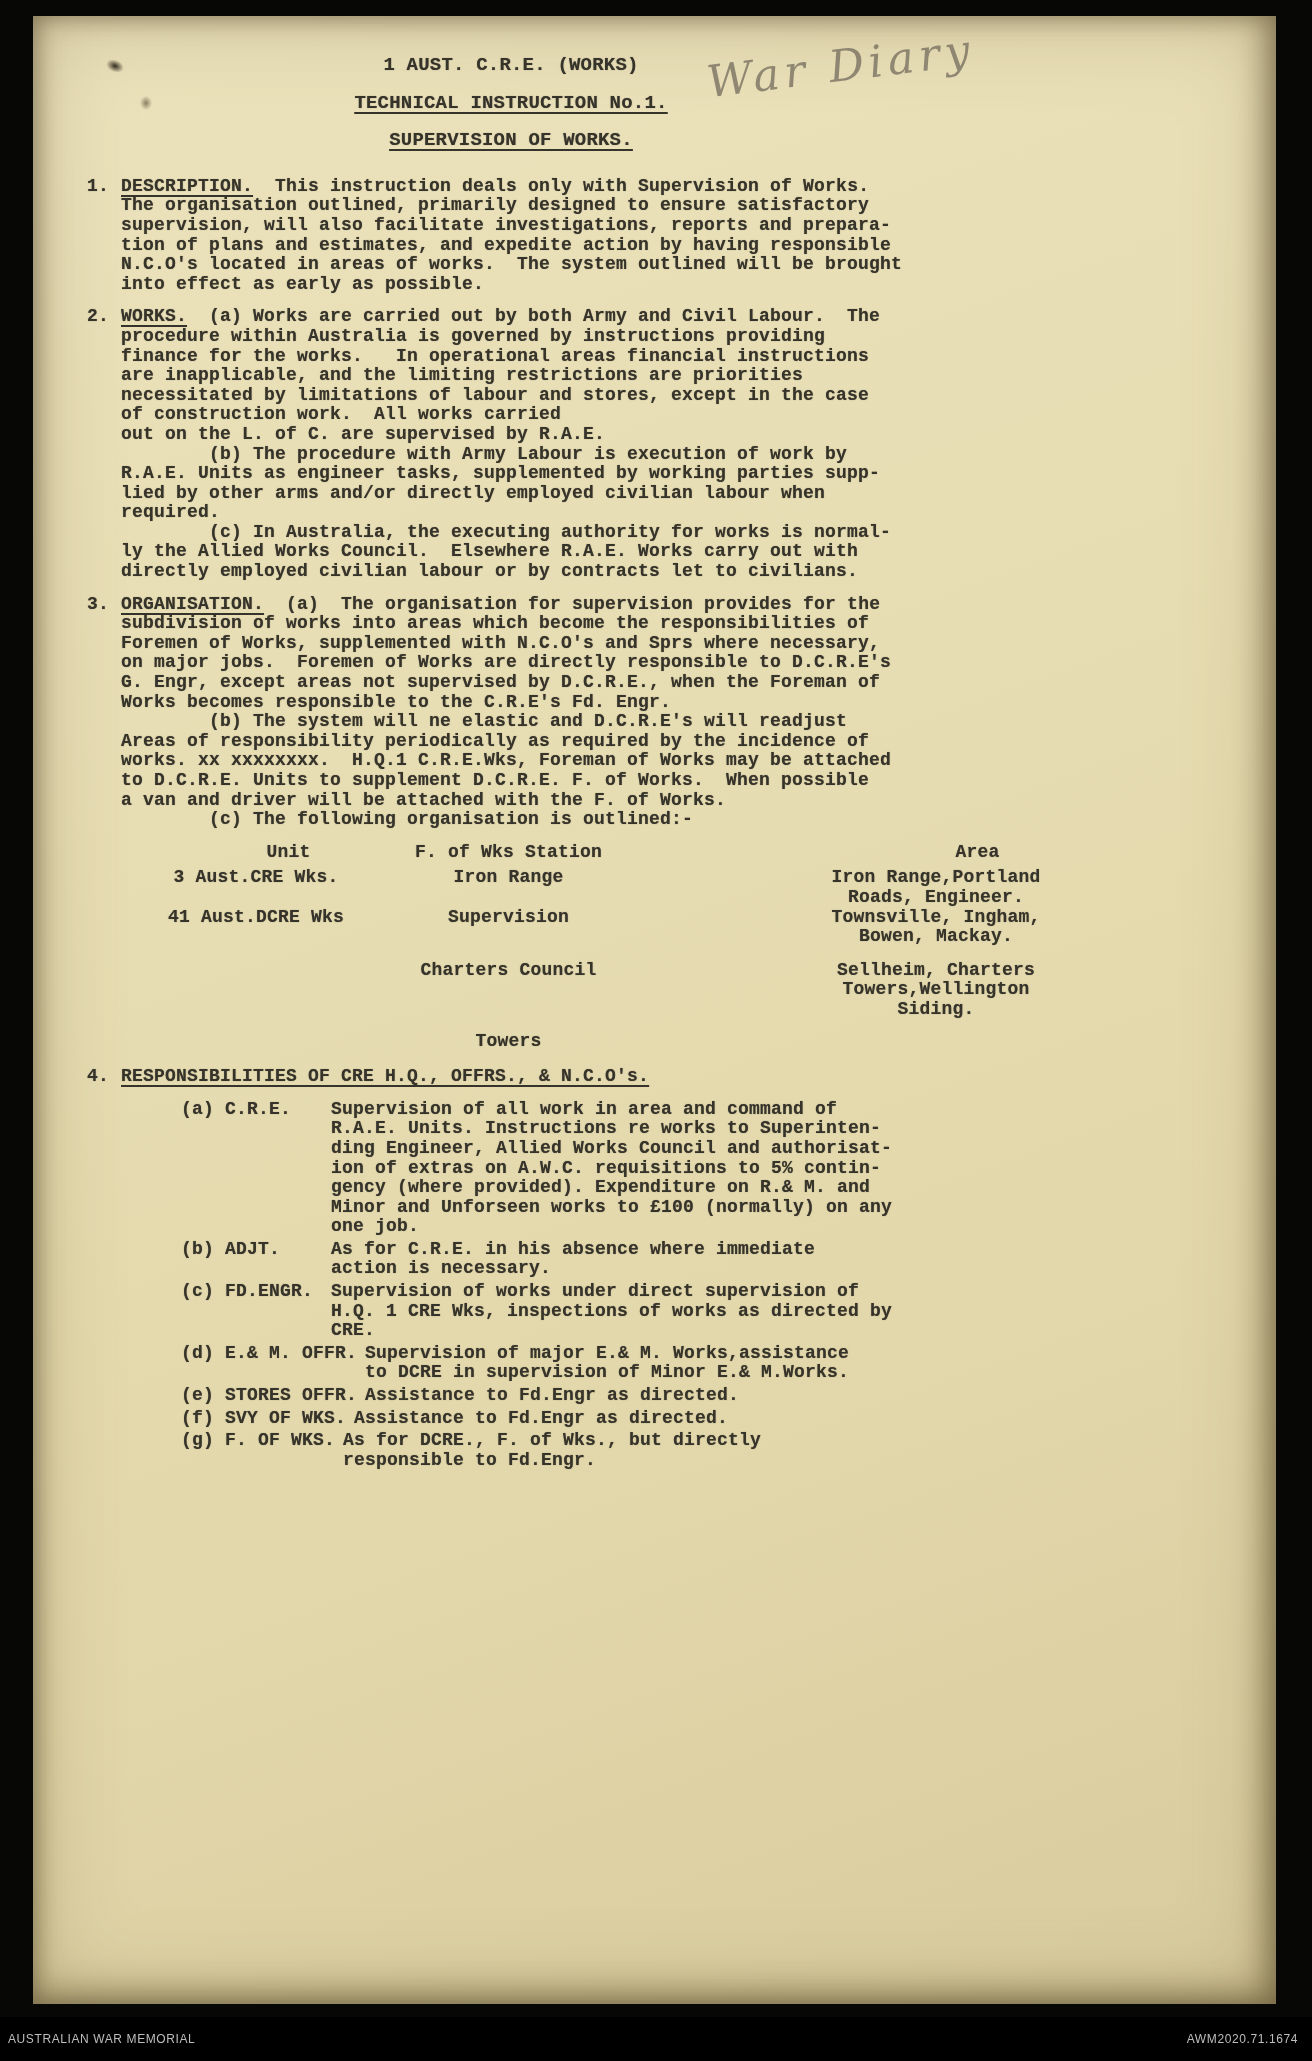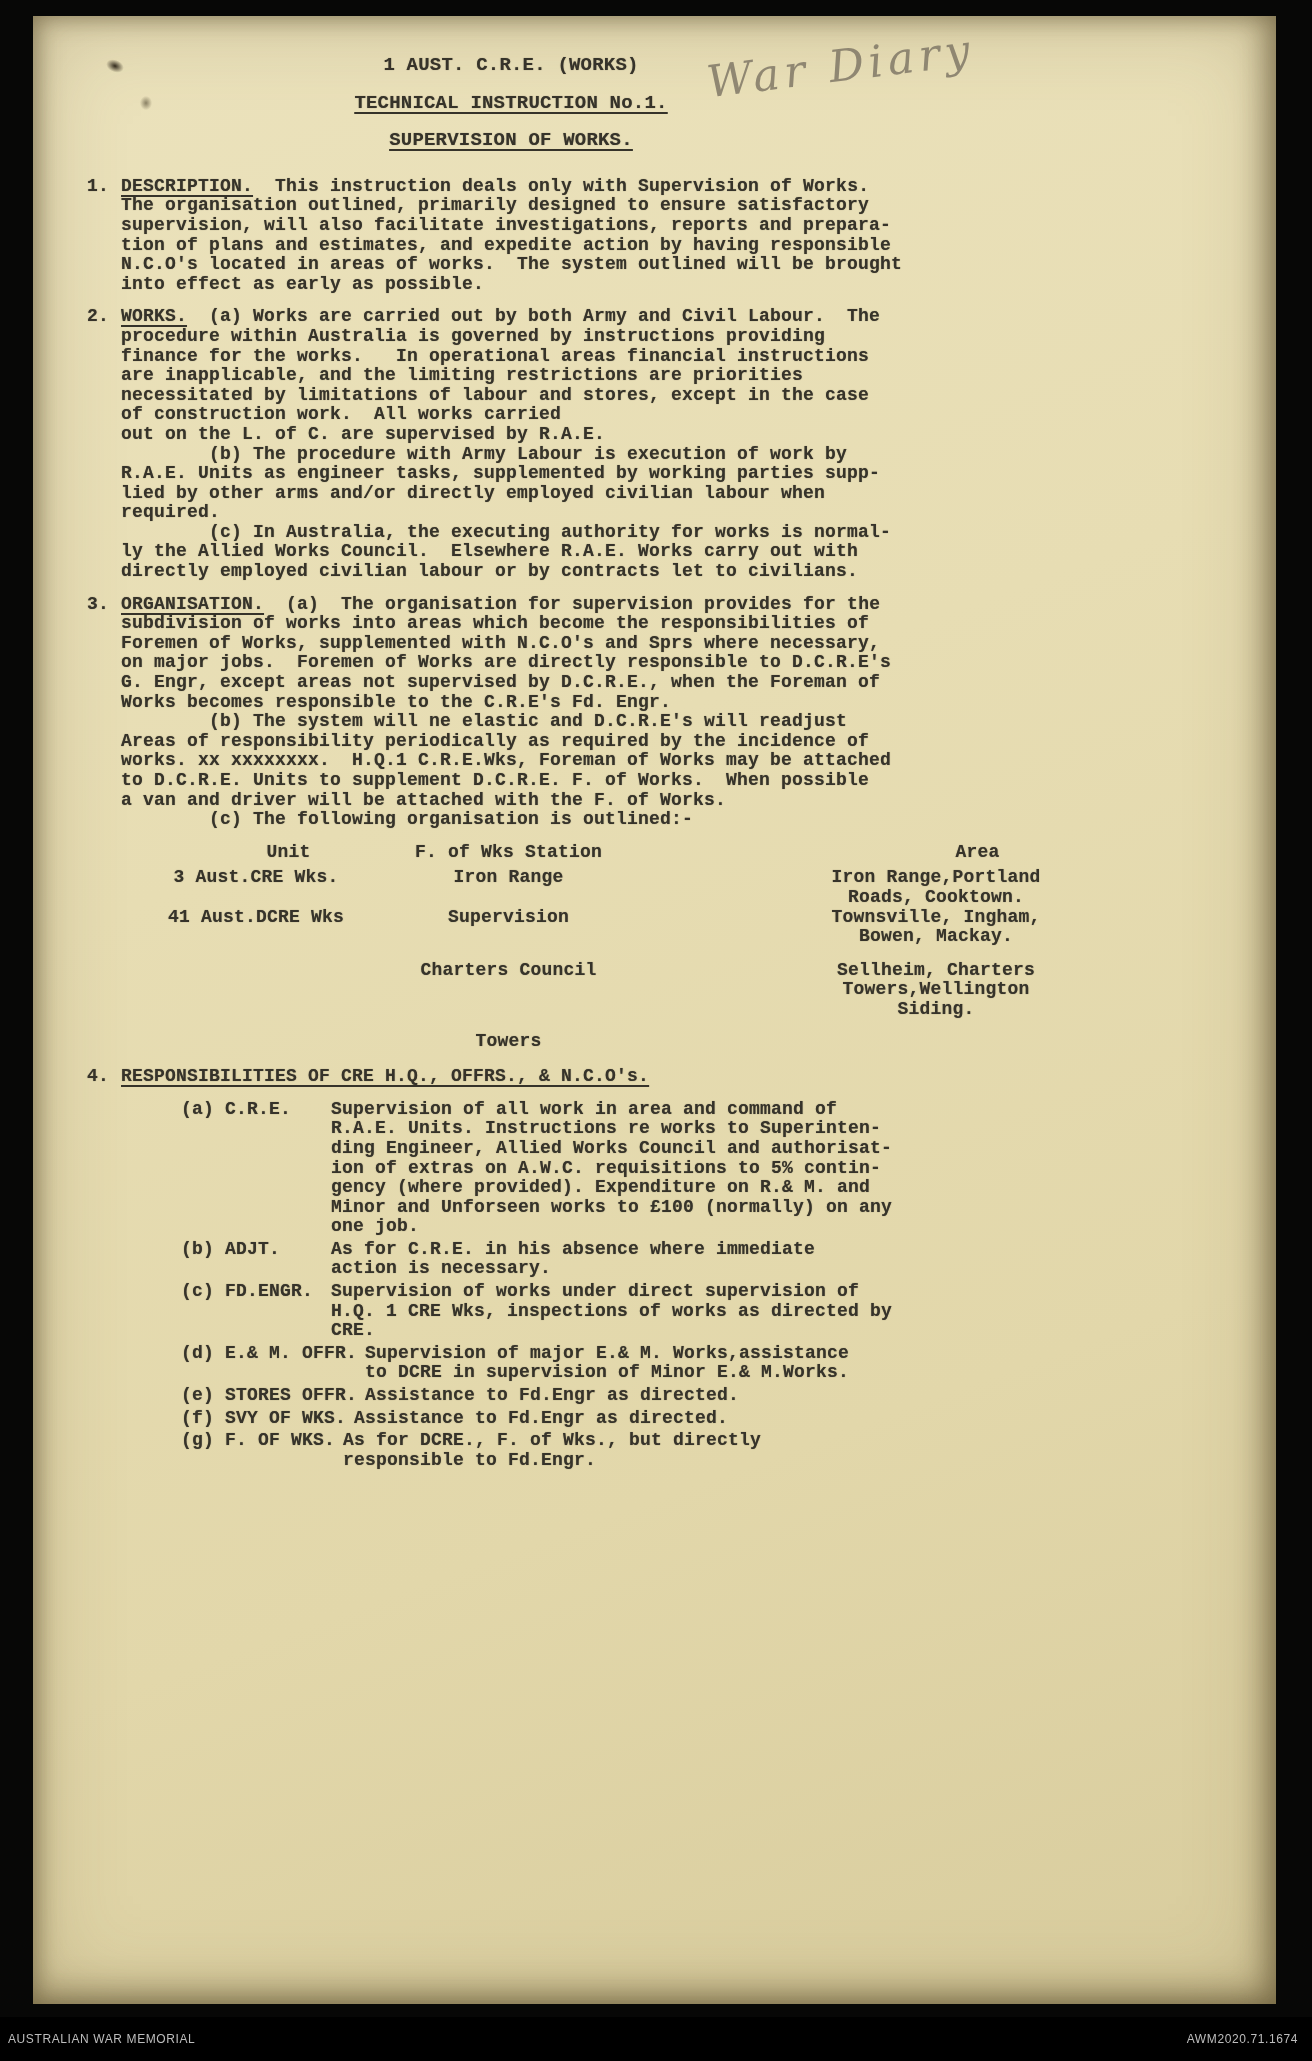--- a/index.html
+++ b/index.html
@@ -135,21 +135,21 @@
     <div class="orgtable">
       <div class="trow th-row">
         <span class="th1">Unit</span>
         <span class="th2">F. of Wks Station</span>
         <span class="th3">Area</span>
       </div>
       <div class="trow">
         <span class="tc1">3 Aust.CRE Wks.</span>
         <span class="tc2">Iron Range</span>
         <span class="tc3">Iron Range,Portland
-Roads, Cooktown.</span>
+Roads, Engineer.</span>
       </div>
       <div class="trow row2">
         <span class="tc1">41 Aust.DCRE Wks</span>
         <span class="tc2">Supervision</span>
         <span class="tc3">Townsville, Ingham,
 Bowen, Mackay.</span>
       </div>
       <div class="trow row3">
         <span class="tc1"></span>
         <span class="tc2">Charters Council</span>

